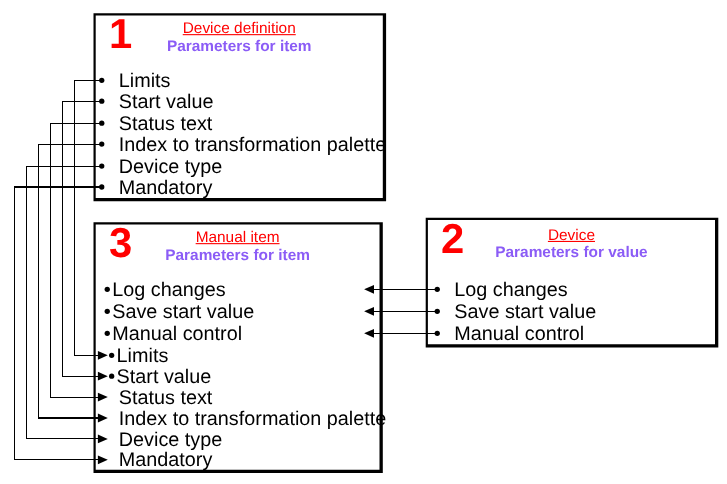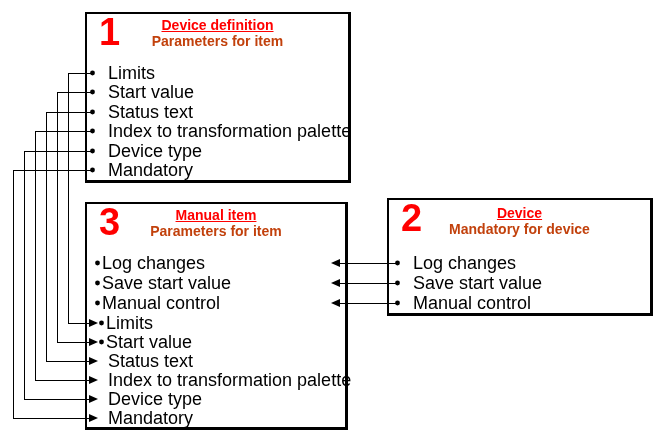--- a/index.html
+++ b/index.html
@@ -20,24 +20,24 @@
   #box1{left:85px;top:12px;width:266px;height:171px;}
   #box3{left:85px;top:202px;width:263px;height:228px;}
   #box2{left:387px;top:198px;width:266px;height:118px;}
   .num{
     position:absolute;left:12px;top:-3px;
     font-size:38px;font-weight:bold;color:#ff0000;line-height:42px;
   }
   .hdr{position:absolute;left:0;right:0;top:4px;text-align:center;}
   #box2 .hdr{top:6px;}
   .title{
-    font-size:14px;font-weight:bold;color:#ff0000;
+    font-size:14px;font-weight:normal;color:#ff0000;
     text-decoration:underline;line-height:15px;
   }
-  .subtitle{font-size:14px;font-weight:bold;color:#c2410c;line-height:16px;}
+  .subtitle{font-size:14px;font-weight:bold;color:#8b5cf6;line-height:16px;}
   .row{
     position:absolute;
     font-size:18px;color:#000000;line-height:18px;height:18px;
     white-space:nowrap;
   }
   .b1row{left:21px;}
   .b2row{left:24px;}
   svg.connectors{
     position:absolute;left:0;top:0;z-index:5;pointer-events:none;
   }
@@ -77,21 +77,21 @@
     <span class="row" style="top:148px;left:21px">Status text</span>
     <span class="row" style="top:167px;left:21px">Index to transformation palette</span>
     <span class="row" style="top:186px;left:21px">Device type</span>
     <span class="row" style="top:205px;left:21px">Mandatory</span>
   </div>
 
   <div class="box" id="box2">
     <div class="num">2</div>
     <div class="hdr">
       <div class="title">Device</div>
-      <div class="subtitle">Mandatory for device</div>
+      <div class="subtitle">Parameters for value</div>
     </div>
     <span class="row b2row" style="top:54px">Log changes</span>
     <span class="row b2row" style="top:74px">Save start value</span>
     <span class="row b2row" style="top:94px">Manual control</span>
   </div>
 
   <svg class="connectors" width="661" height="440" viewBox="0 0 661 440">
 
     <g>
       <polyline class="ln" points="92,73 68,73 68,323 90,323"></polyline>

